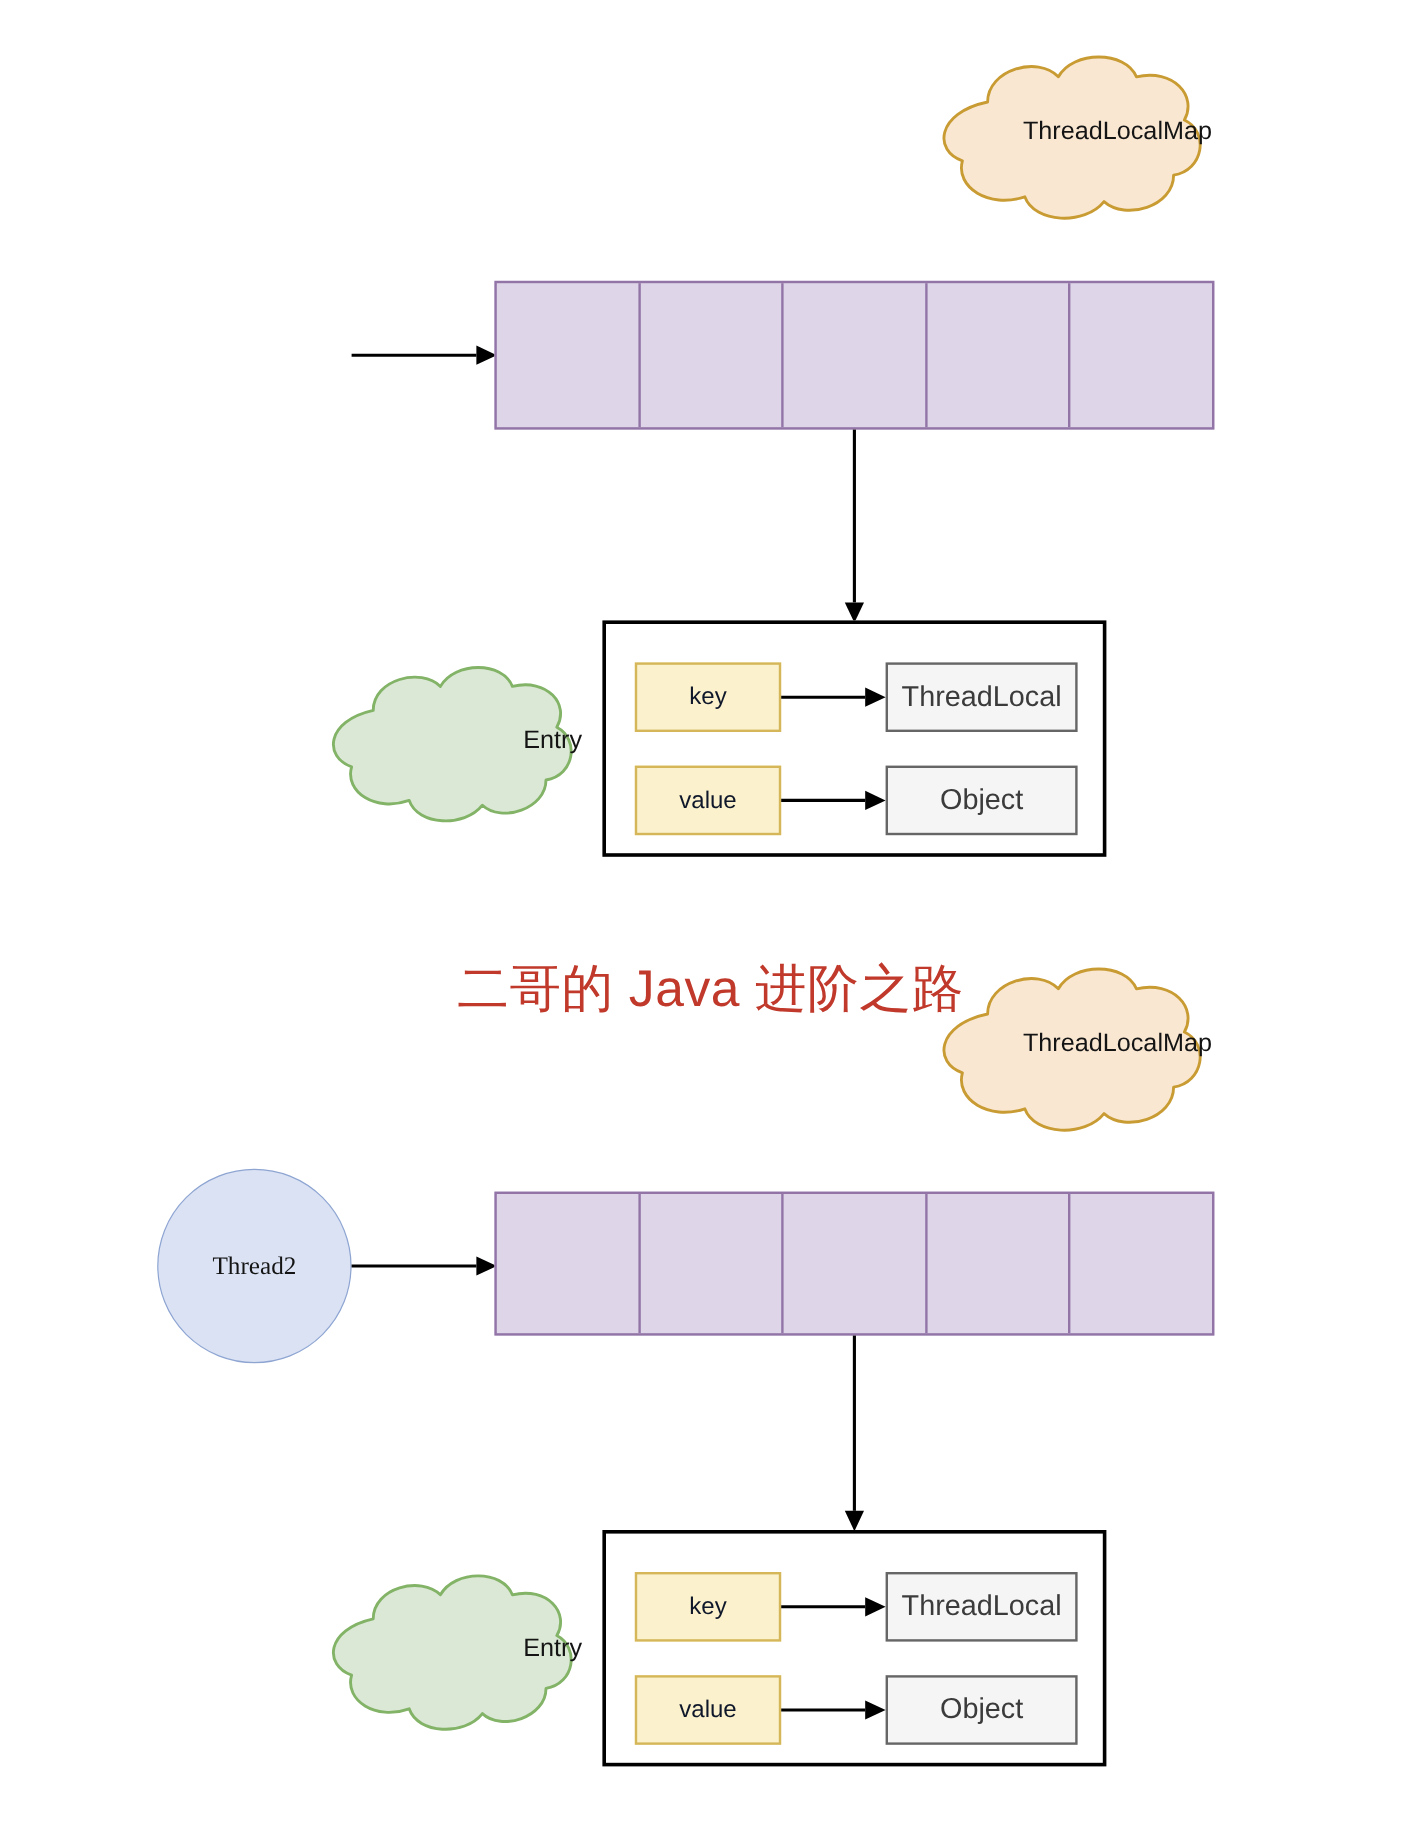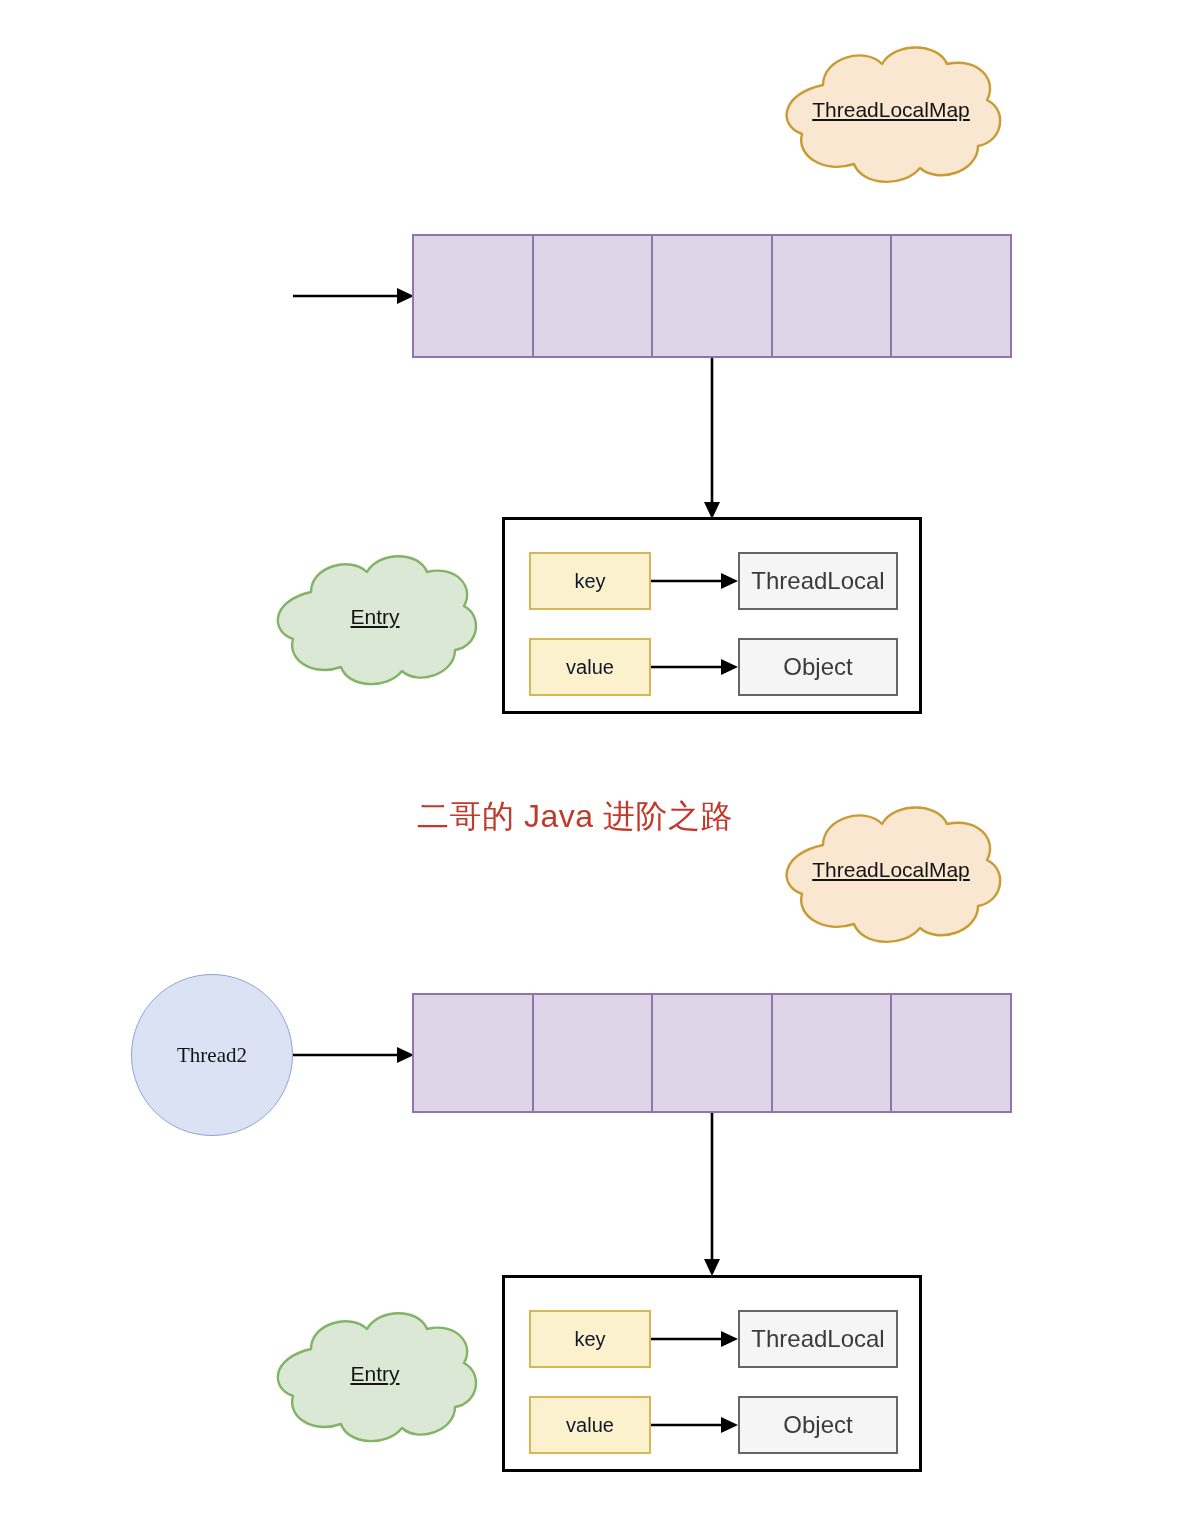--- a/index.html
+++ b/index.html
@@ -78,38 +78,36 @@
     font-size: 24px;
     color: #3b3b3b;
   }
 
   
   .cloud-wrap { pointer-events: none; }
   .cloud-wrap svg { display: block; }
   .cloud-label {
     position: absolute;
     left: 2px; right: 0;
-    text-align: center;
+    text-align: right;
     font-size: 21px;
     color: #141414;
     white-space: nowrap;
-    text-decoration: underline;
   }
 
   
   .arrow-svg { display: block; overflow: visible; }
 
   
   .watermark {
-    font-size: 32px;
+    font-size: 43px;
     font-weight: 500;
     color: #c0392b;
     white-space: nowrap;
     letter-spacing: 0.5px;
-    margin-left: 36px;
   }
 </style>
 </head>
 <body>
 
 <div id="canvas">
 
   <div class="abs cloud-wrap" style="left:770px; top:38px; width:240px; height:148px;">
     <svg width="240" height="148" viewBox="0 0 240 148">
       <path d="M53 47

